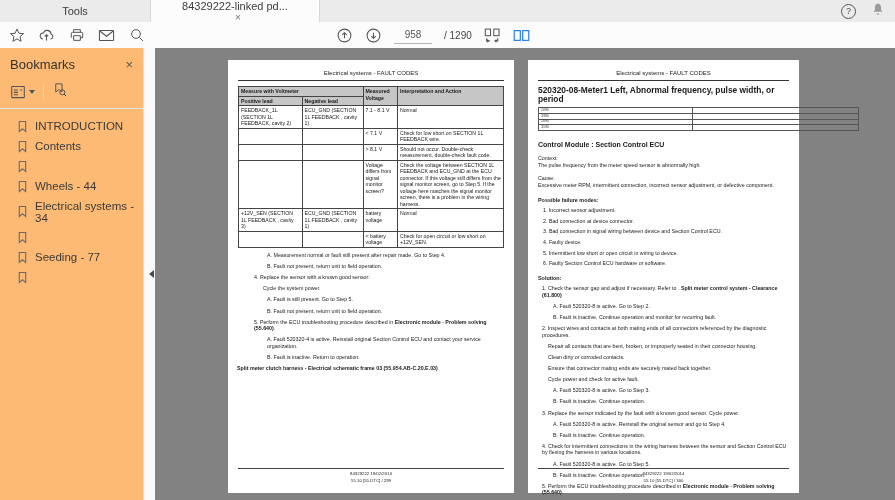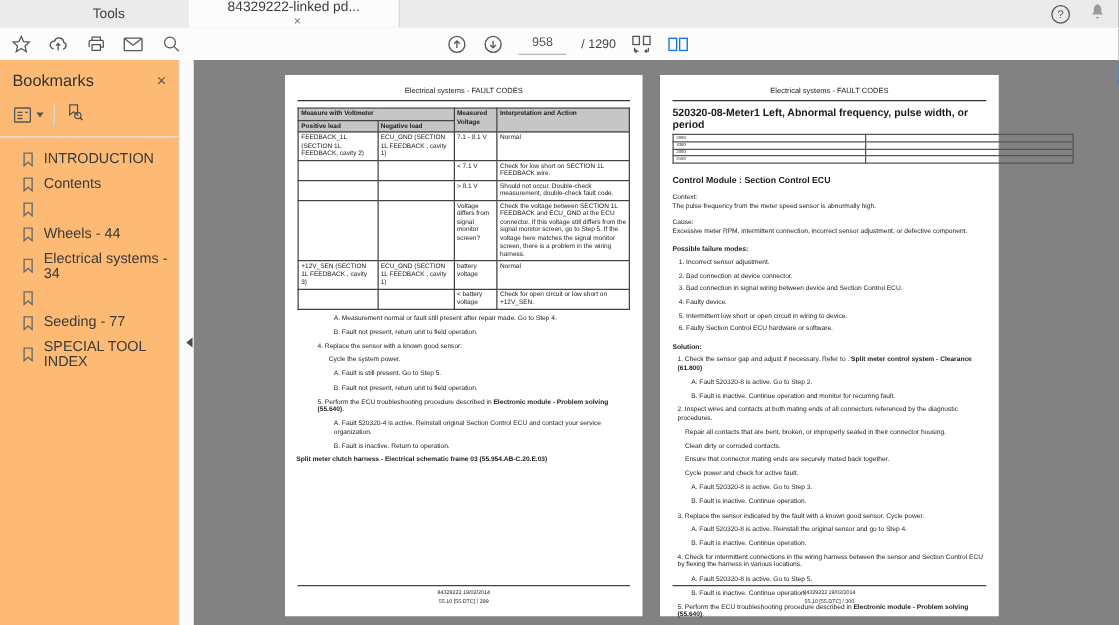--- a/index.html
+++ b/index.html
@@ -2,31 +2,31 @@
 <html><head>
 <meta charset="utf-8">
 <style>
   html,body{margin:0;padding:0;}
   body{width:895px;height:500px;overflow:hidden;position:relative;
        font-family:"Liberation Sans","DejaVu Sans",sans-serif;background:#828282;}
 
   
   .tabbar{position:absolute;top:0;left:0;right:0;height:22px;background:#ebebeb;border-bottom:1px solid #d8d8d8;}
   .tab{position:absolute;top:0;height:22px;font-size:11px;color:#3c3c3c;display:flex;align-items:center;}
-  .tab-tools{left:12px;width:150px;justify-content:center;border-right:1px solid #d8d8d8;}
+  .tab-tools{left:0;width:150px;justify-content:center;border-right:1px solid #d8d8d8;}
   .tab-doc{left:151px;width:152px;background:#fcfcfc;padding:0 8px;justify-content:space-between;border-right:1px solid #d8d8d8;flex-direction:column;}
   .tab-close{font-size:10px;color:#777;margin-left:6px;cursor:default;}
   .chrome-icons{position:absolute;right:10px;top:0;height:22px;display:flex;align-items:center;gap:15px;}
   .help-circle{width:13px;height:13px;border:1px solid #555;border-radius:50%;font-size:9px;color:#555;
                display:flex;align-items:center;justify-content:center;line-height:1;}
 
   
   .toolbar{position:absolute;top:22px;left:0;right:0;height:26px;background:#fcfcfc;border-bottom:1px solid #cfcfcf;}
   .tb-left{position:absolute;left:8px;top:0;height:26px;display:flex;align-items:center;gap:13px;}
-  .tb-center{position:absolute;left:357px;top:0;height:26px;display:flex;align-items:center;gap:12px;}
+  .tb-center{position:absolute;left:336px;top:0;height:26px;display:flex;align-items:center;gap:12px;}
   .tb-icon{width:17px;height:17px;display:flex;align-items:center;justify-content:center;}
   .page-input{width:34px;height:15px;font-size:10px;text-align:center;border:none;border-bottom:1px solid #b5b5b5;
               background:transparent;color:#555;font-family:"Liberation Sans",sans-serif;}
   .page-total{font-size:10px;color:#444;}
   .share-btn{position:absolute;right:-20px;top:27px;width:48px;height:19px;background:#1473e6;border-radius:10px;
              display:flex;align-items:center;padding-left:7px;}
 
   
   .sidebar{position:absolute;top:48px;left:0;width:143px;bottom:0;background:#fdba74;}
   .sb-header{display:flex;justify-content:space-between;align-items:center;padding:9px 10px 5px 10px;
@@ -242,21 +242,20 @@
         <svg width="11" height="13" viewBox="0 0 24 26" fill="none" stroke="#6b6b6b" stroke-width="2.4">
           <path d="M5 2h14v22l-7-6-7 6z"></path>
         </svg>
         <span>Seeding - 77</span>
       </div>
 
       <div class="bm-item">
         <svg width="11" height="13" viewBox="0 0 24 26" fill="none" stroke="#6b6b6b" stroke-width="2.4">
           <path d="M5 2h14v22l-7-6-7 6z"></path>
         </svg>
-        <span>SPECIAL TOOL INDEX</span>
       </div>
     </div>
 </div>
 
 <div class="panel-strip">
   <span class="collapse-tri"></span>
 </div>
 
 <div class="viewer">
 

